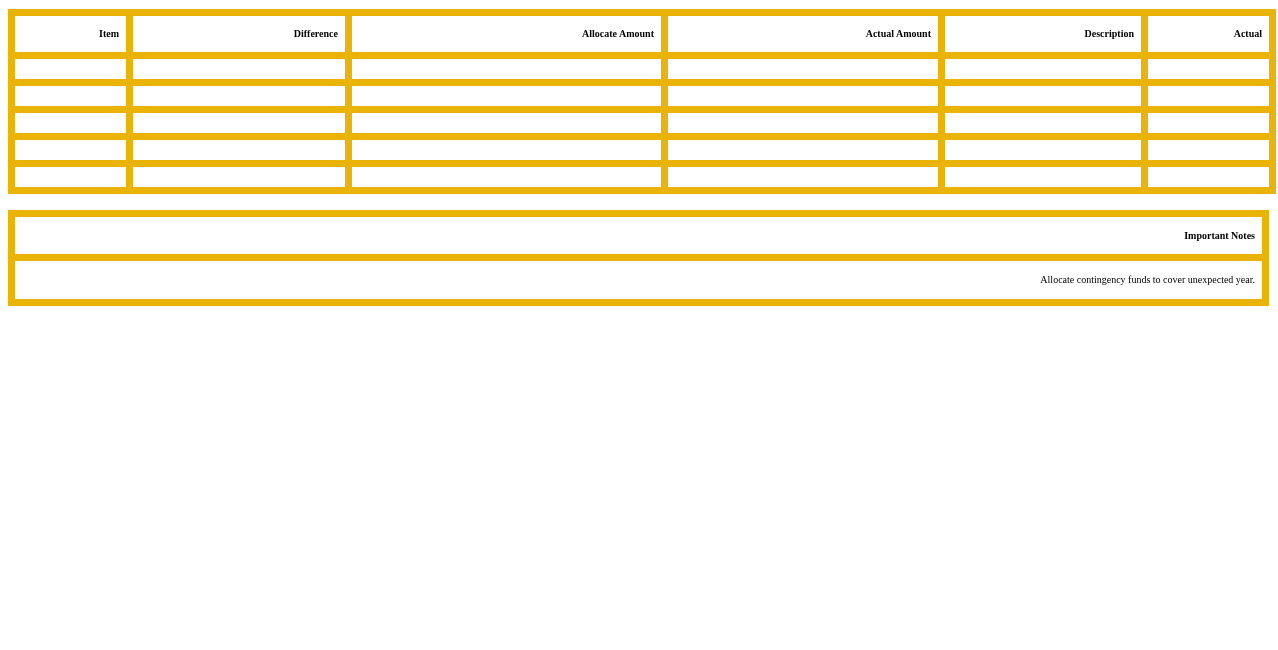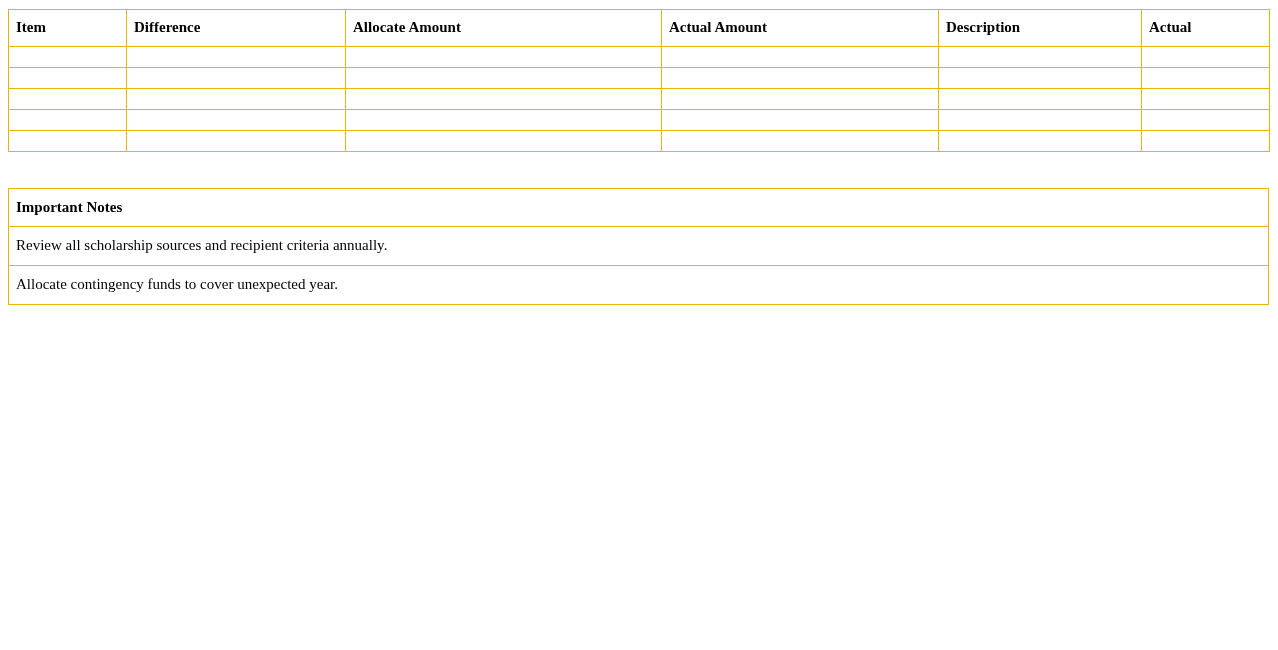--- a/index.html
+++ b/index.html
@@ -16,39 +16,39 @@
     font-family: "Liberation Serif", "DejaVu Serif", serif;
     box-sizing: border-box;
     padding: 9px 0 0 8px;
   }
   table {
     border-collapse: collapse;
     table-layout: fixed;
     width: 1261px;
   }
   th, td {
-    border: 1px solid #eab308;
+    border: 7px solid #eab308;
     padding: 0 7px;
-    text-align: left;
+    text-align: right;
     vertical-align: middle;
-    font-size: 15px;
+    font-size: 10px;
     line-height: 1.15;
     overflow: hidden;
     white-space: nowrap;
     background: #ffffff;
   }
   .budget-table th {
     height: 36px;
     font-weight: bold;
   }
   .budget-table td {
     height: 20px;
   }
   .notes-table {
-    margin-top: 36px;
+    margin-top: 16px;
   }
   .notes-table th {
     height: 37px;
     font-weight: bold;
   }
   .notes-table td {
     height: 38px;
     font-weight: normal;
   }
 </style>
@@ -121,21 +121,18 @@
   </table>
 
   <table class="notes-table">
     <thead>
       <tr>
         <th>Important Notes</th>
       </tr>
     </thead>
     <tbody>
       <tr>
-        <td>Review all scholarship sources and recipient criteria annually.</td>
-      </tr>
-      <tr>
         <td>Allocate contingency funds to cover unexpected year.</td>
       </tr>
     </tbody>
   </table>
 
 </div>
 
 </body></html>

